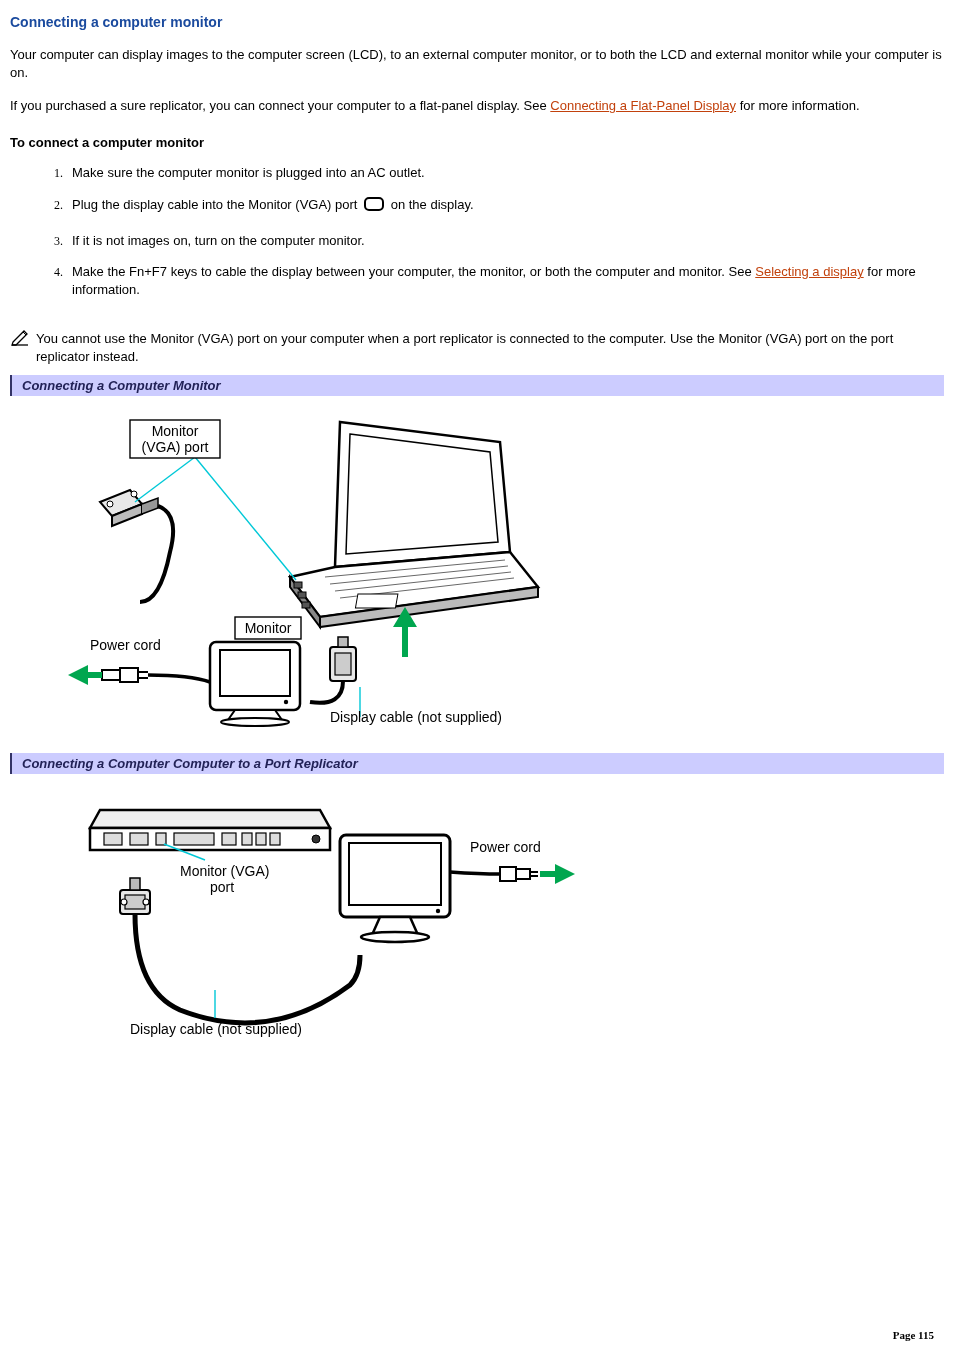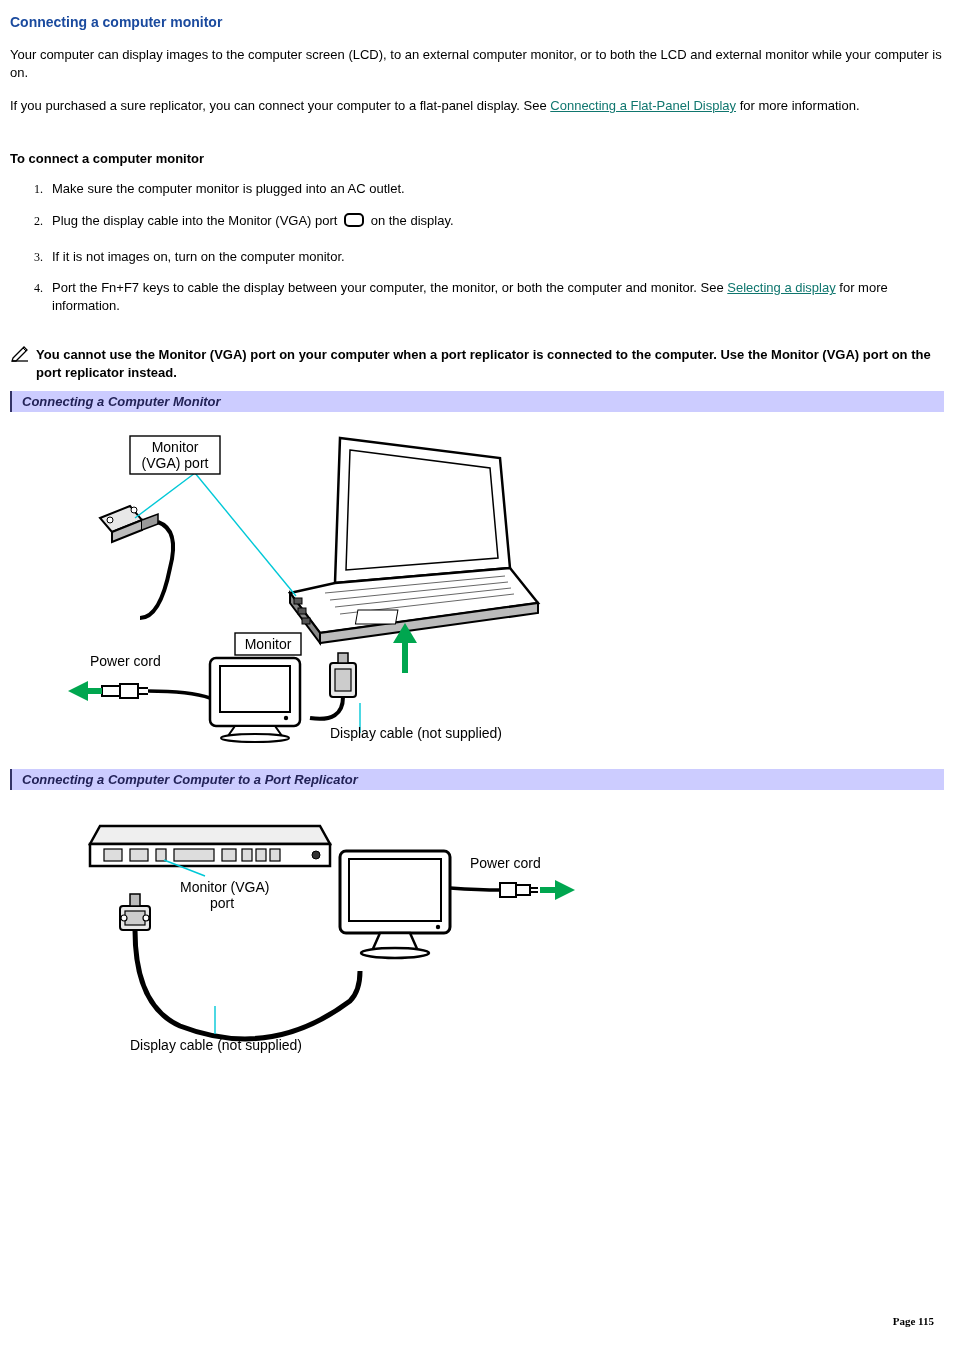--- a/index.html
+++ b/index.html
@@ -15,46 +15,45 @@
     font-weight: bold;
     font-size: 14px;
     margin: 6px 0 14px 0;
   }
   p {
     margin: 16px 0 14px 0;
     line-height: 1.35;
   }
   .subhead {
     font-weight: bold;
-    margin: 36px 0 14px 0;
+    margin: 20px 0 14px 0;
   }
   ol {
-    margin: 0 0 18px 36px;
+    margin: 0 0 18px 56px;
     padding: 0;
   }
   ol li {
     padding: 0 0 14px 6px;
     line-height: 1.35;
   }
   ol li::marker {
     font-family: "Times New Roman", serif;
     font-size: 12px;
   }
   a.link {
-    color: #0f766e;
+    color: #c2410c;
     text-decoration: underline;
     text-align: right;
   }
   .bold { font-weight: normal; }
   .note {
     display: flex;
     align-items: flex-start;
     line-height: 1.35;
     margin: 0 0 10px 0;
-    font-weight: bold;
   }
   .note-icon {
     flex: 0 0 auto;
     margin-right: 4px;
     margin-top: -2px;
   }
   .caption-bar {
     background: #ccccff;
     border-left: 2px solid #333366;
     font-style: italic;
@@ -62,21 +61,21 @@
     color: #222257;
     padding: 3px 10px;
     margin: 8px 0 4px 0;
     font-size: 13px;
   }
   .figure {
     margin: 6px 0 18px 0;
   }
   .page-num {
     position: fixed;
-    bottom: 24px;
+    bottom: 10px;
     right: 20px;
     font-family: "Times New Roman", serif;
     font-size: 11px;
     font-weight: bold;
   }
   .vga-icon {
     display: inline-block;
     vertical-align: -4px;
     margin: 0 2px;
   }
@@ -100,21 +99,21 @@
   <li>Make sure the computer monitor is plugged into an AC outlet.</li>
   <li>
     <span>Plug the display cable into the Monitor (VGA) port </span><span class="vga-icon">
       <svg width="22" height="18" viewBox="0 0 22 18">
         <rect x="2" y="3" width="18" height="12" rx="4" ry="4" fill="none" stroke="#000" stroke-width="2"></rect>
       </svg>
     </span><span> on the display.</span>
   </li>
   <li>If it is not images on, turn on the computer monitor.</li>
   <li>
-    <span>Port the </span><span class="bold">Fn</span><span>+</span><span class="bold">F7</span><span> keys to cable the display between your computer, the monitor, or both the computer and monitor. See </span><a href="#" class="link">Selecting a display</a><span> for more information.</span>
+    <span>Make the </span><span class="bold">Fn</span><span>+</span><span class="bold">F7</span><span> keys to cable the display between your computer, the monitor, or both the computer and monitor. See </span><a href="#" class="link">Selecting a display</a><span> for more information.</span>
   </li>
 </ol>
 
 <div class="note">
   <span class="note-icon">
     <svg width="22" height="18" viewBox="0 0 22 18">
       <path d="M3 14 L14 3 L17 6 L6 17 L2 17 Z" fill="none" stroke="#000" stroke-width="1.3"></path>
       <path d="M2 17 L18 17" stroke="#000" stroke-width="1.3"></path>
       <path d="M13 4 L16 7" stroke="#000" stroke-width="1"></path>
     </svg>

